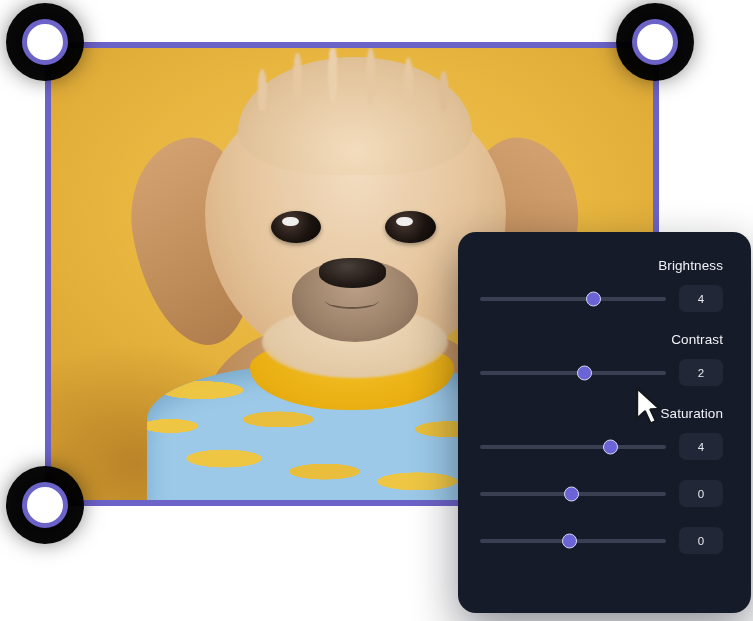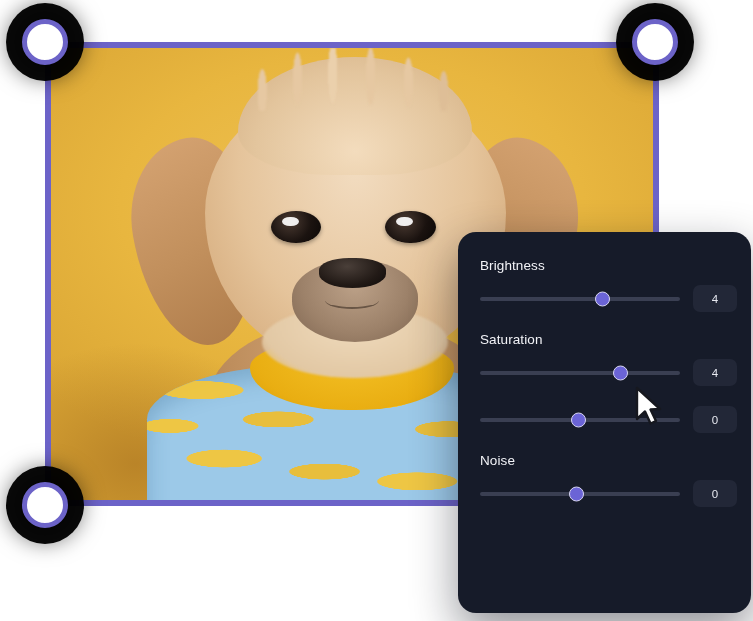--- a/index.html
+++ b/index.html
@@ -204,21 +204,21 @@
     position: absolute;
     left: 458px;
     top: 232px;
     width: 293px;
     height: 381px;
     background: #161B29;
     border-radius: 18px;
     box-shadow: 0 18px 46px rgba(10,14,25,.45);
     overflow: hidden;
   }
-  #sliders { padding: 26px 14px 0 22px; }
+  #sliders { padding: 26px 28px 0 22px; text-align: right; }
 
   .slider-row { margin-bottom: 20px; position: relative; }
   .slider-row:last-child { margin-bottom: 0; }
 
   .slider-label {
     color: #F2F3F7;
     font-size: 13.5px;
     line-height: 16px;
     margin-bottom: 11px;
     letter-spacing: .1px;
@@ -320,40 +320,49 @@
           <div class="slider-label">Brightness</div>
           <div class="slider-line">
             <div class="track-wrap">
               <div class="track"></div>
               <div class="thumb" style="left: 61%;"></div>
             </div>
             <div class="value-box">4</div>
           </div>
         </div>
         <div class="slider-row">
+          <div class="slider-label">Contrast</div>
+          <div class="slider-line">
+            <div class="track-wrap">
+              <div class="track"></div>
+              <div class="thumb" style="left: 56%;"></div>
+            </div>
+            <div class="value-box">2</div>
+          </div>
+        </div>
+        <div class="slider-row">
           <div class="slider-label">Saturation</div>
           <div class="slider-line">
             <div class="track-wrap">
               <div class="track"></div>
               <div class="thumb" style="left: 70%;"></div>
             </div>
             <div class="value-box">4</div>
           </div>
         </div>
         <div class="slider-row">
           <div class="slider-line">
             <div class="track-wrap">
               <div class="track"></div>
               <div class="thumb" style="left: 49%;"></div>
             </div>
             <div class="value-box">0</div>
           </div>
         </div>
         <div class="slider-row">
-          <div class="slider-label">Noise</div>
           <div class="slider-line">
             <div class="track-wrap">
               <div class="track"></div>
               <div class="thumb" style="left: 48%;"></div>
             </div>
             <div class="value-box">0</div>
           </div>
         </div>
       </div>
   </div>

